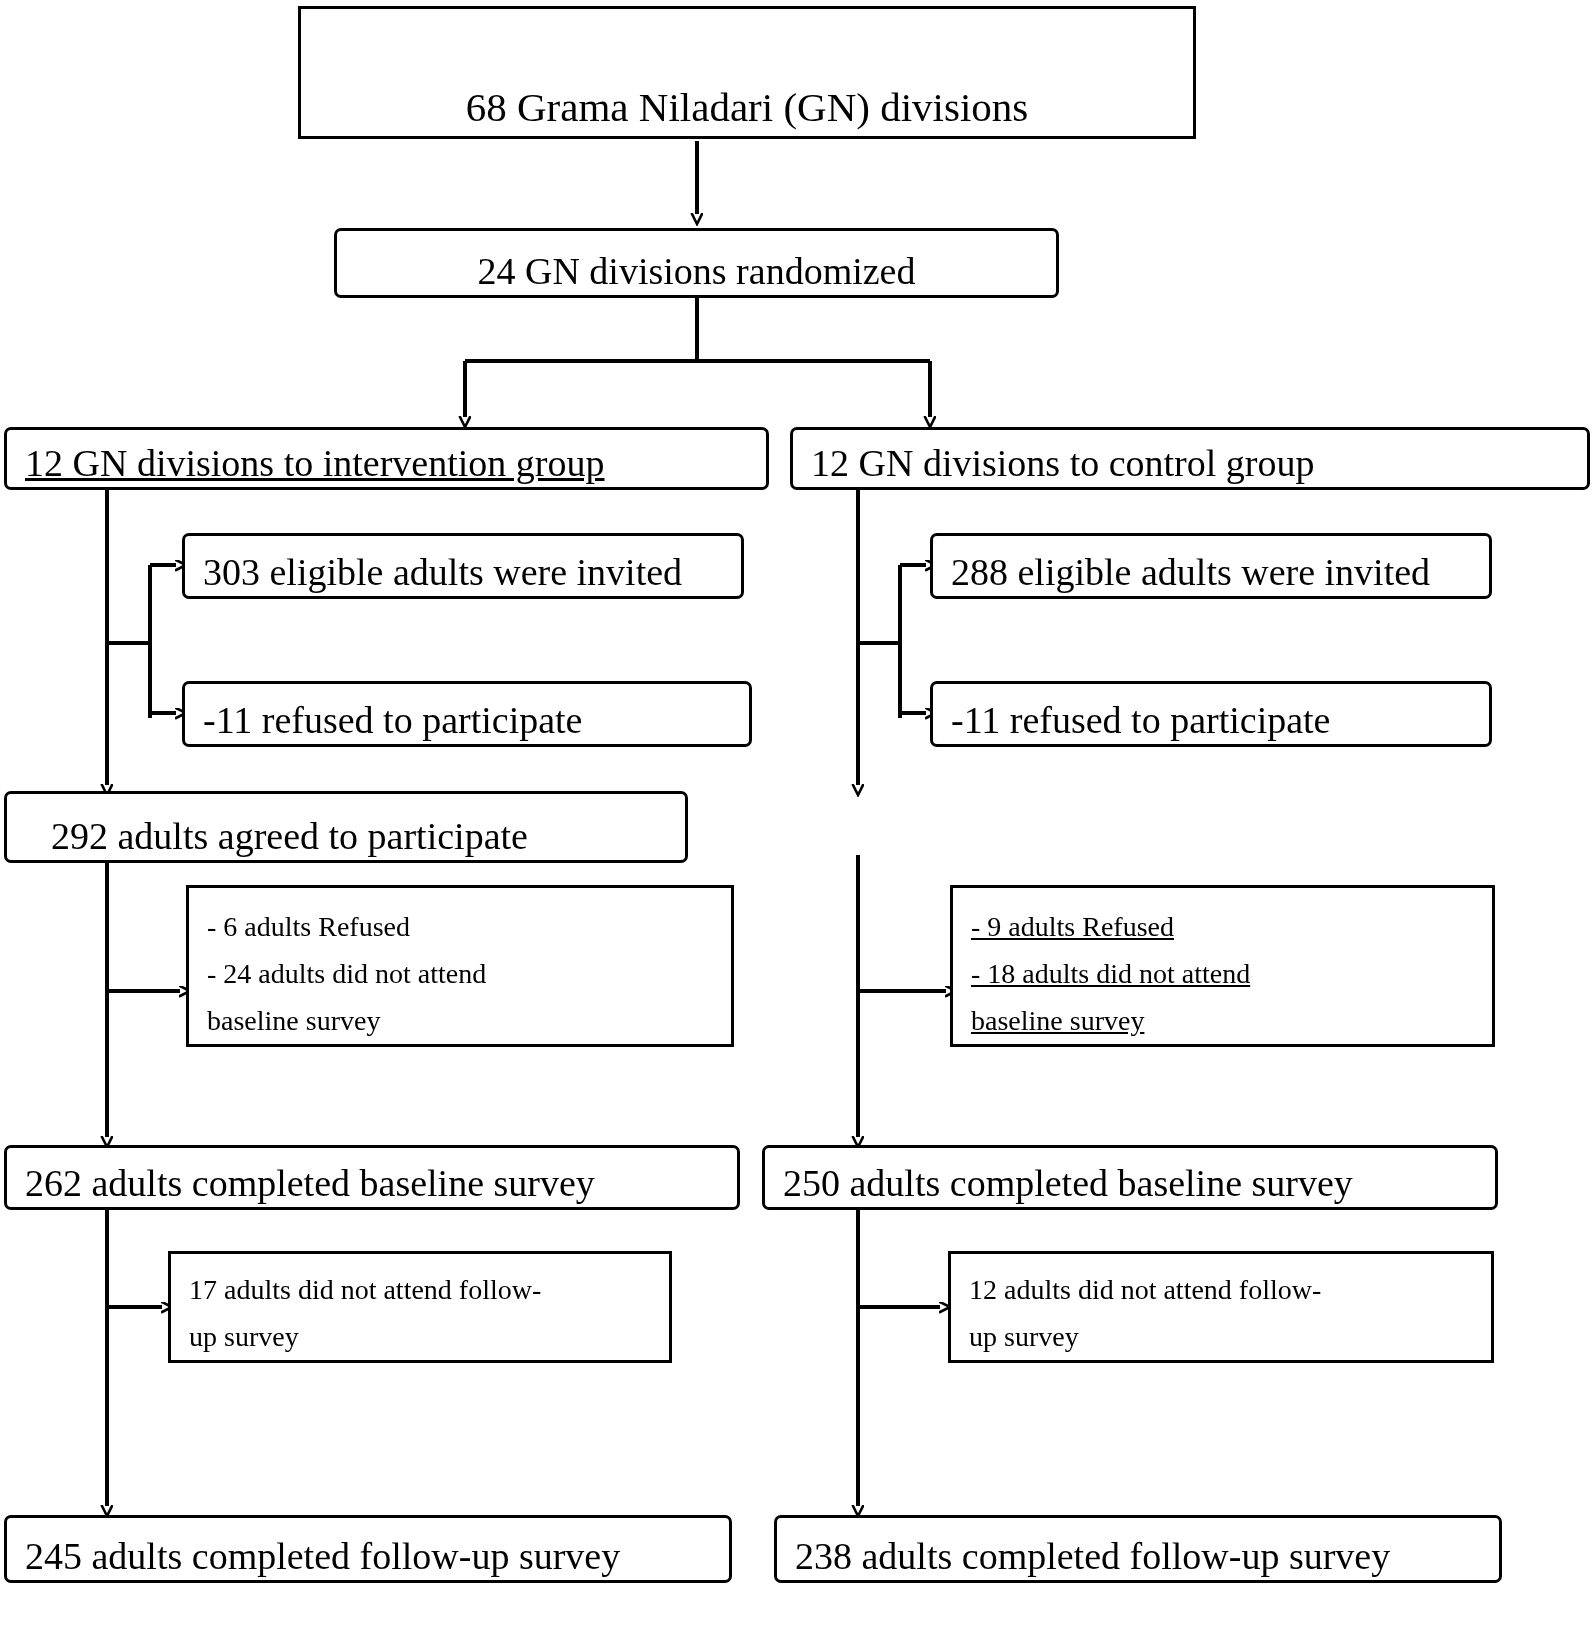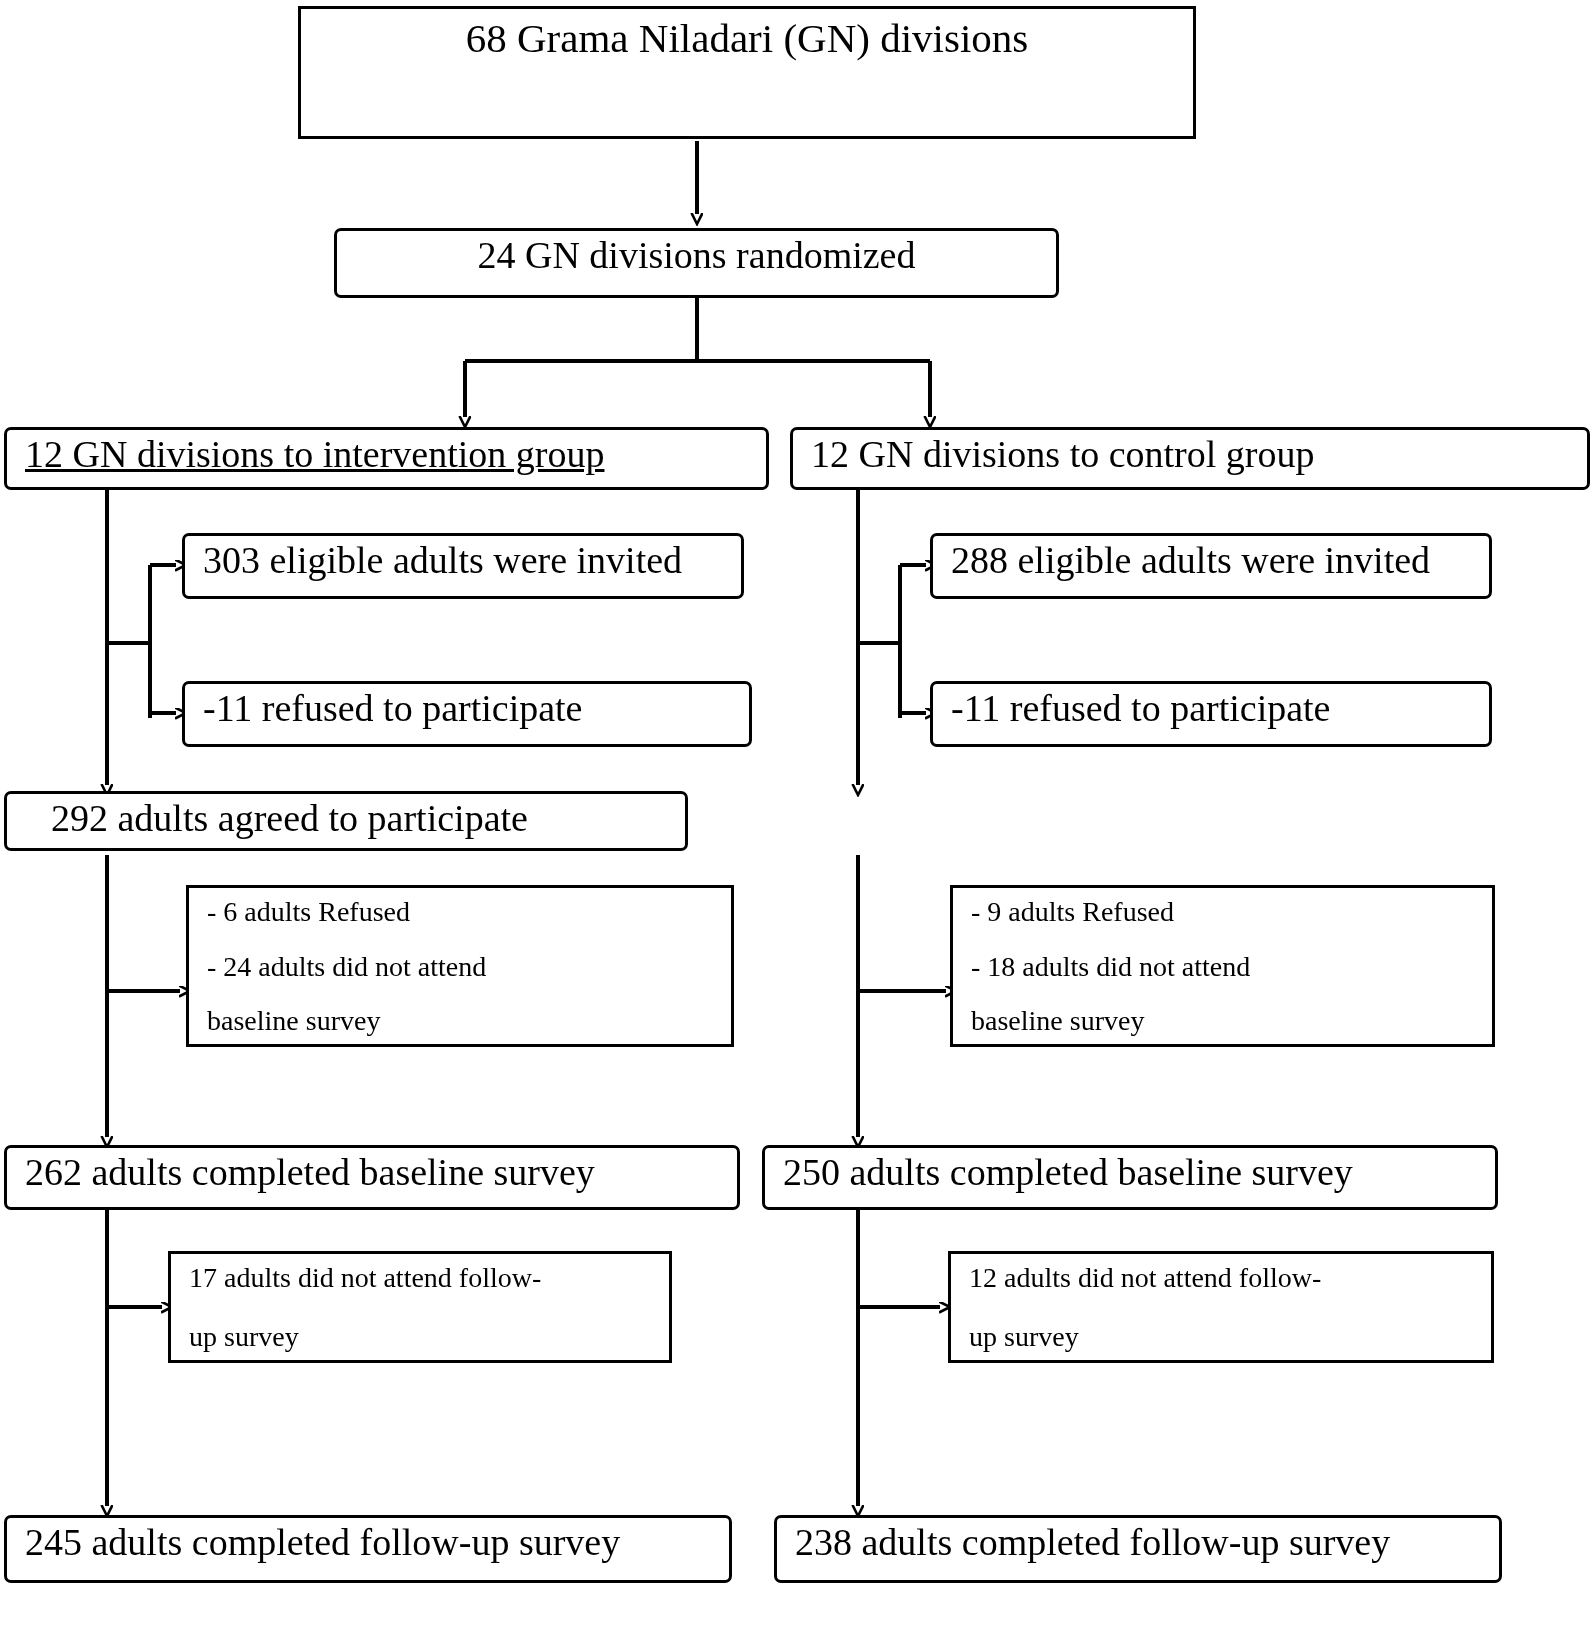--- a/index.html
+++ b/index.html
@@ -18,21 +18,21 @@
     background: #ffffff;
     overflow: hidden;
   }
   .box {
     position: absolute;
     box-sizing: border-box;
     border: 3px solid #000000;
     background: #ffffff;
     display: flex;
     flex-direction: column;
-    justify-content: space-between;
+    justify-content: flex-end;
   }
   .box .line {
     white-space: pre;
   }
   .center .line {
     text-align: center;
   }
   .left-al {
     padding-left: 18px;
   }
@@ -115,21 +115,21 @@
   </div>
 
   <div class="box t-main left-al" style="left:182px; top:533px; width:562px; height:66px;">
     <div class="line">303 eligible adults were invited</div>
   </div>
 
   <div class="box t-main left-al" style="left:182px; top:681px; width:570px; height:66px;">
     <div class="line">-11 refused to participate</div>
   </div>
 
-  <div class="box t-main left-al" style="left:4px; top:791px; width:684px; height:60px;padding-left:44px;">
+  <div class="box t-main left-al" style="left:4px; top:791px; width:684px; height:72px;padding-left:44px;">
     <div class="line">292 adults agreed to participate</div>
   </div>
 
   <div class="box t-sub left-al" style="left:186px; top:885px; width:548px; height:162px;">
     <div class="line">- 6 adults Refused</div>
     <div class="line">- 24 adults did not attend</div>
     <div class="line">baseline survey</div>
   </div>
 
   <div class="box t-main left-al" style="left:4px; top:1145px; width:736px; height:65px;">
@@ -151,21 +151,21 @@
 
   <div class="box t-main left-al" style="left:930px; top:533px; width:562px; height:66px;">
     <div class="line">288 eligible adults were invited</div>
   </div>
 
   <div class="box t-main left-al" style="left:930px; top:681px; width:562px; height:66px;">
     <div class="line">-11 refused to participate</div>
   </div>
 
 
-  <div class="box t-sub left-al" style="left:950px; top:885px; width:545px; height:162px;">
+  <div class="box t-sub left-al" style="left:950px; top:885px; width:545px; height:162px;text-decoration:underline;">
     <div class="line">- 9 adults Refused</div>
     <div class="line">- 18 adults did not attend</div>
     <div class="line">baseline survey</div>
   </div>
 
   <div class="box t-main left-al" style="left:762px; top:1145px; width:736px; height:65px;">
     <div class="line">250 adults completed baseline survey</div>
   </div>
 
   <div class="box t-sub left-al" style="left:948px; top:1251px; width:546px; height:112px;">

